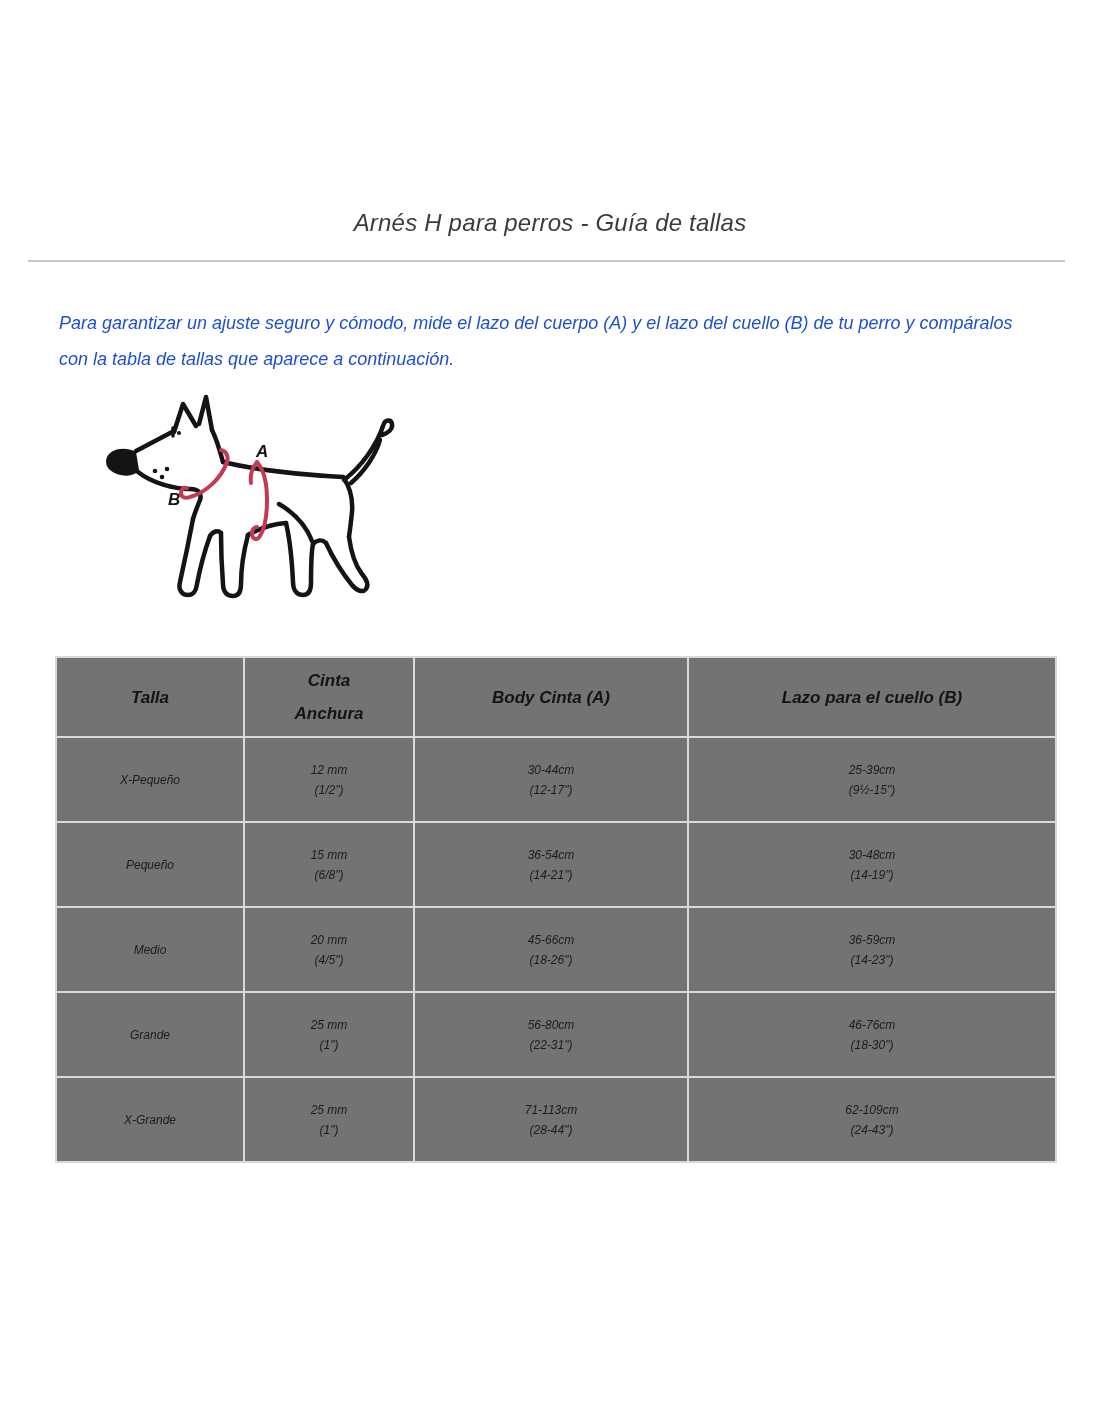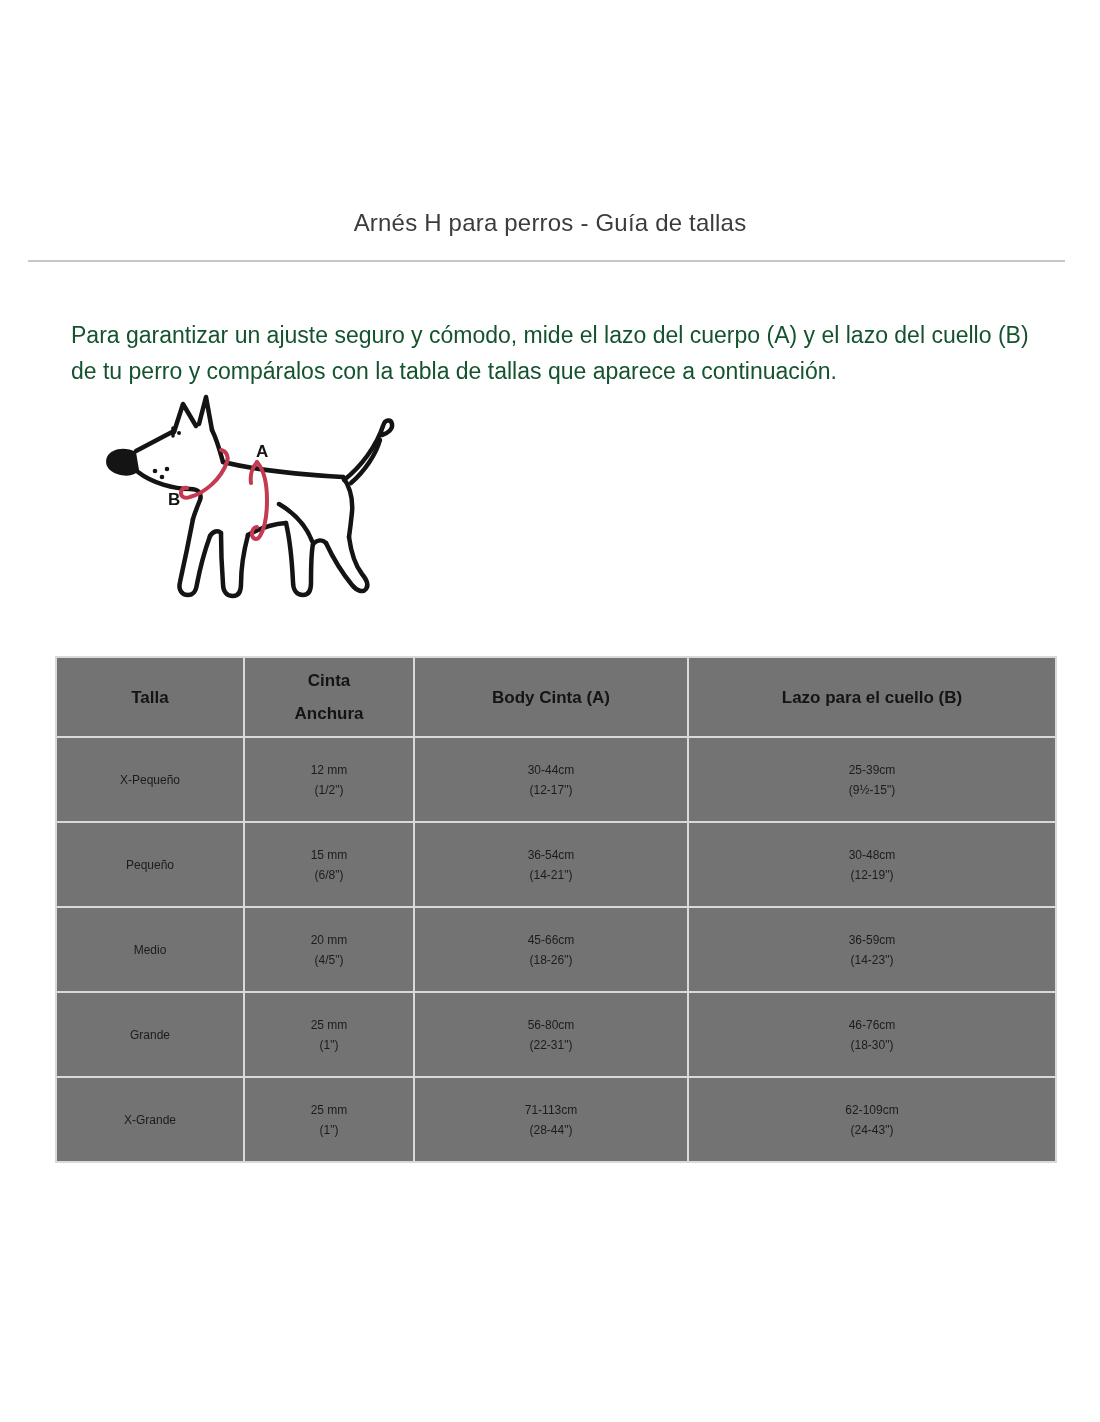--- a/index.html
+++ b/index.html
@@ -1,31 +1,31 @@
 <!DOCTYPE html>
 <html><head>
 <meta charset="utf-8">
 <style>
   html,body { margin:0; padding:0; background:#ffffff; }
   .canvas {
     position:relative; width:1100px; height:1422px; background:#ffffff;
-    font-family:"Liberation Sans", sans-serif; overflow:hidden;
+    font-family:"Liberation Sans", sans-serif; overflow:hidden;font-style:italic;
   }
   .title {
     position:absolute; top:209px; left:0; width:1100px; margin:0;
     text-align:center; font-size:24px; font-weight:500; color:#3c3c3c;
     letter-spacing:0.2px;
   }
   .divider {
     position:absolute; top:260px; left:28px; width:1037px; height:2px;
     background:#c7c7c7;
   }
   .intro {
-    position:absolute; top:301px; left:55px; width:965px; margin:16px;
-    font-size:23px; line-height:36px; color:#14532d;
+    position:absolute; top:301px; left:55px; width:965px; margin:4px;
+    font-size:18px; line-height:36px; color:#1d4ed8;
   }
   .dog-wrap { position:absolute; top:393px; left:100px; width:340px; height:215px; }
   .dog-wrap svg { display:block; width:340px; height:215px; }
   .loop-label {
     font-family:"Liberation Sans", sans-serif; font-size:17px; font-weight:bold;
     fill:#141414;
   }
   .size-table {
     position:absolute; top:656px; left:55px; width:1000px;
     border-collapse:collapse; table-layout:fixed; background:#737373;
@@ -134,21 +134,21 @@
         <td>25-39cm
 (9½-15")</td>
       </tr>
       <tr>
         <td>Pequeño</td>
         <td>15 mm
 (6/8")</td>
         <td>36-54cm
 (14-21")</td>
         <td>30-48cm
-(12-19")</td>
+(14-19")</td>
       </tr>
       <tr>
         <td>Medio</td>
         <td>20 mm
 (4/5")</td>
         <td>45-66cm
 (18-26")</td>
         <td>36-59cm
 (14-23")</td>
       </tr>

